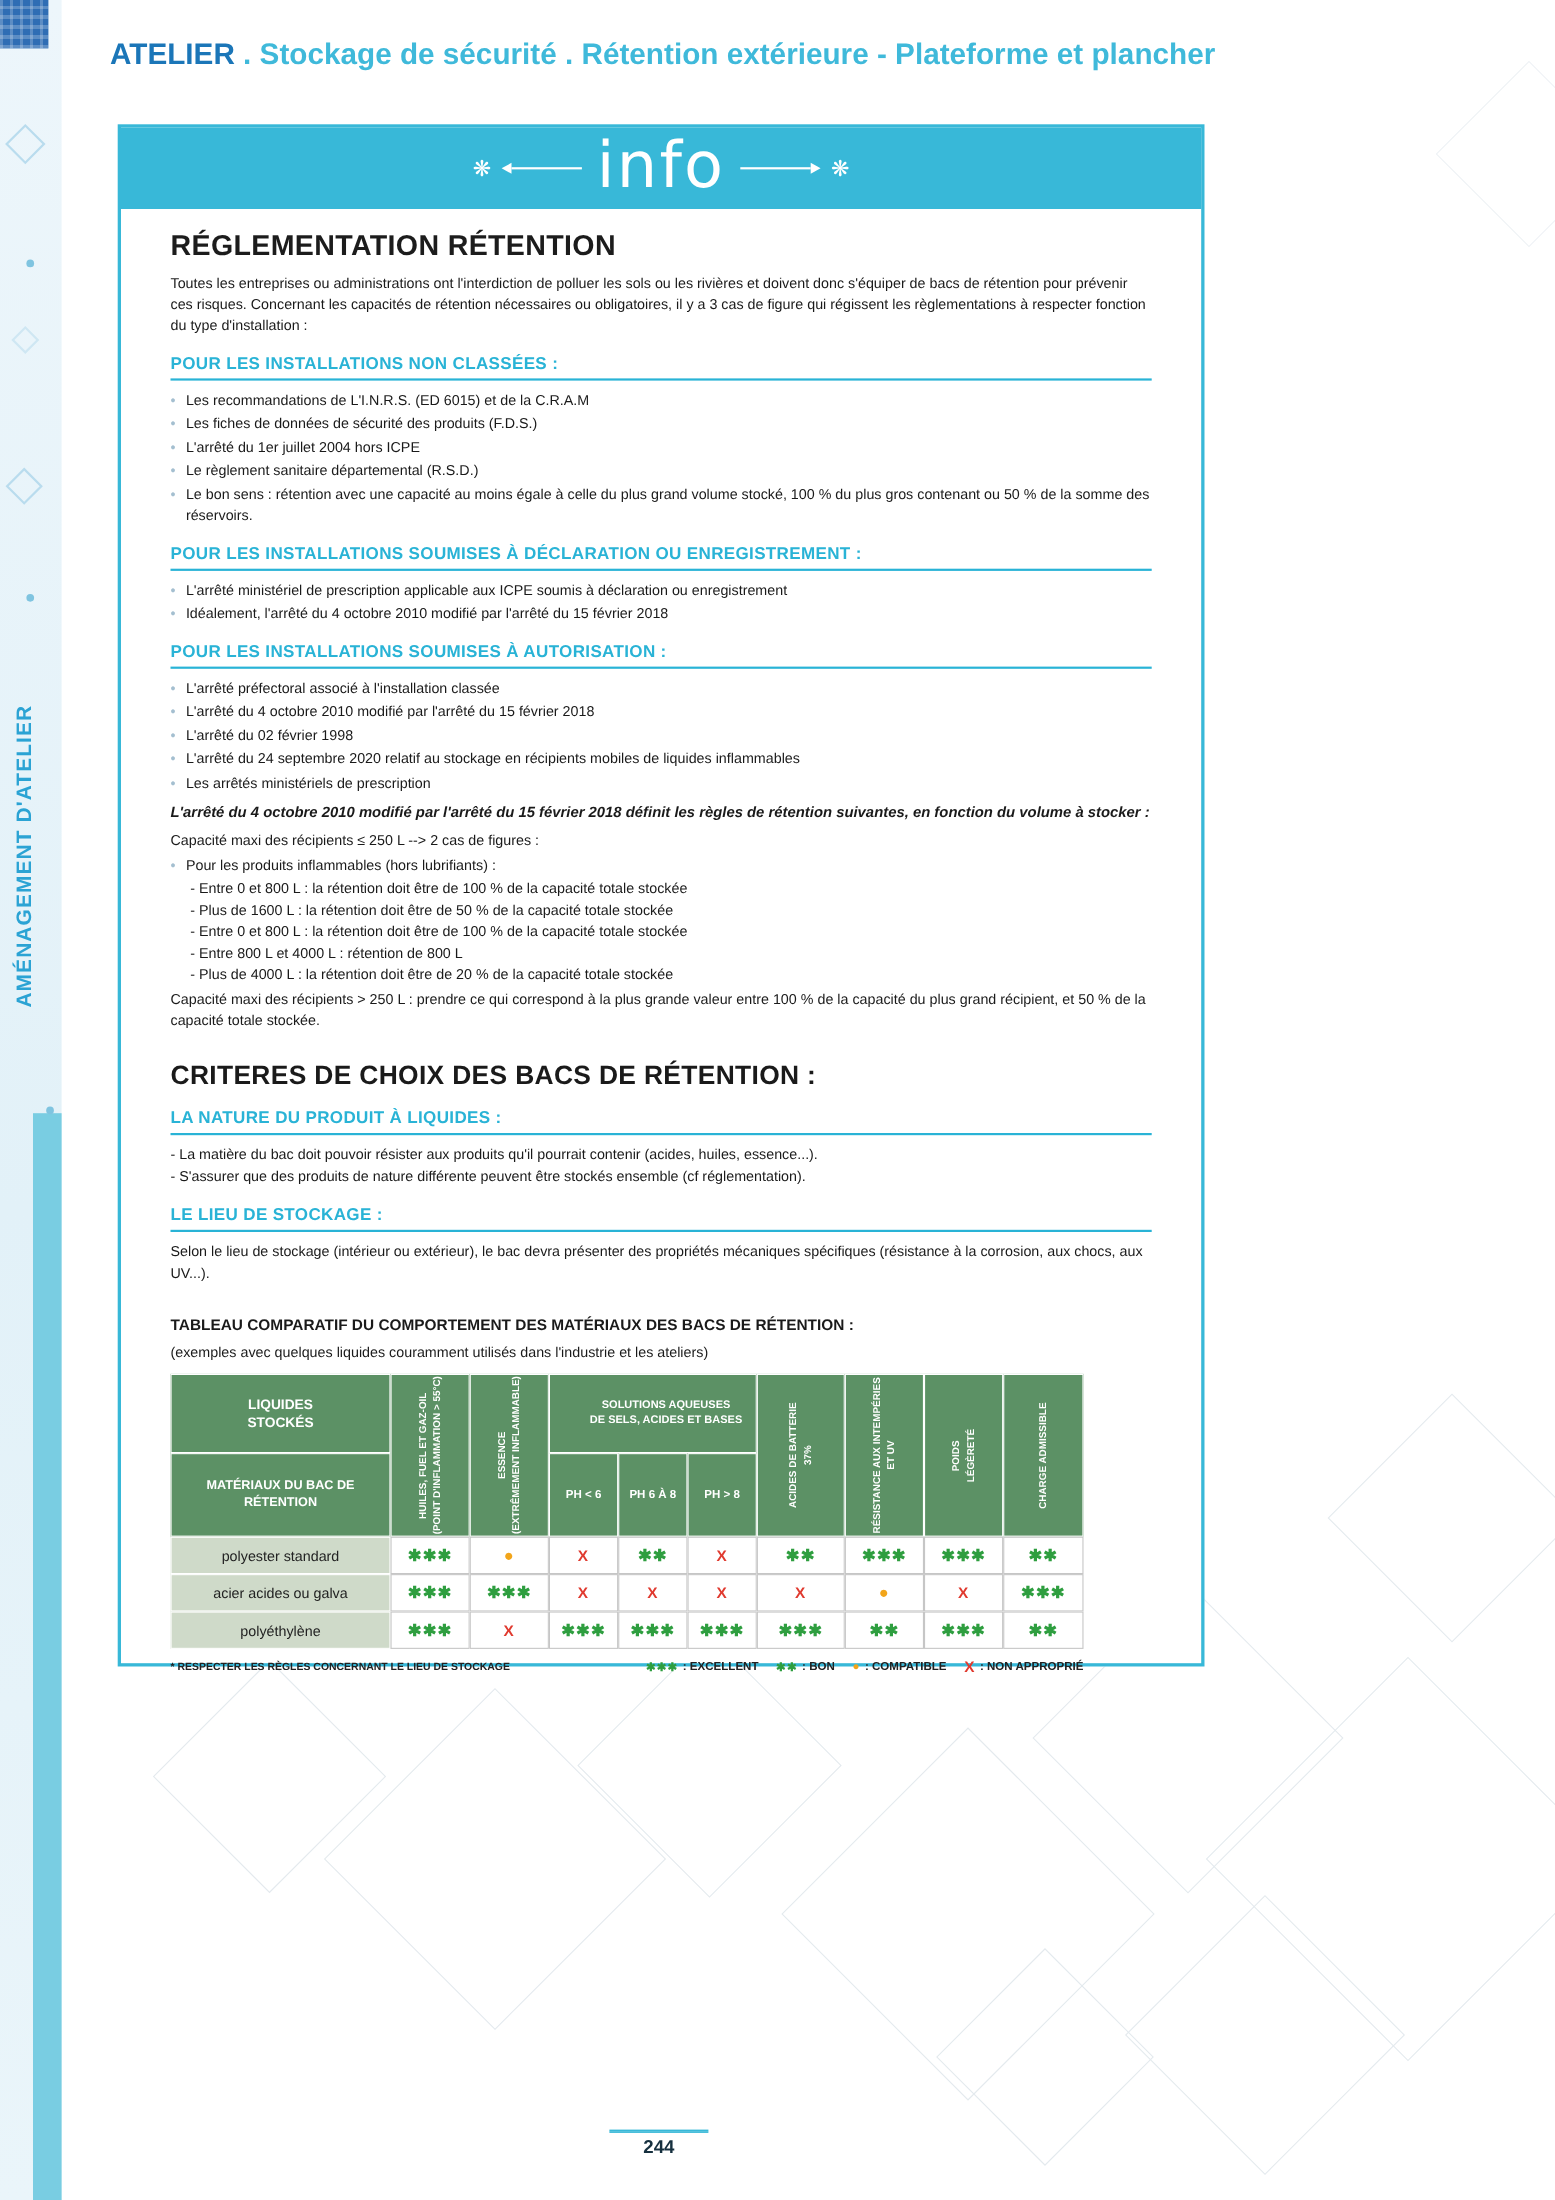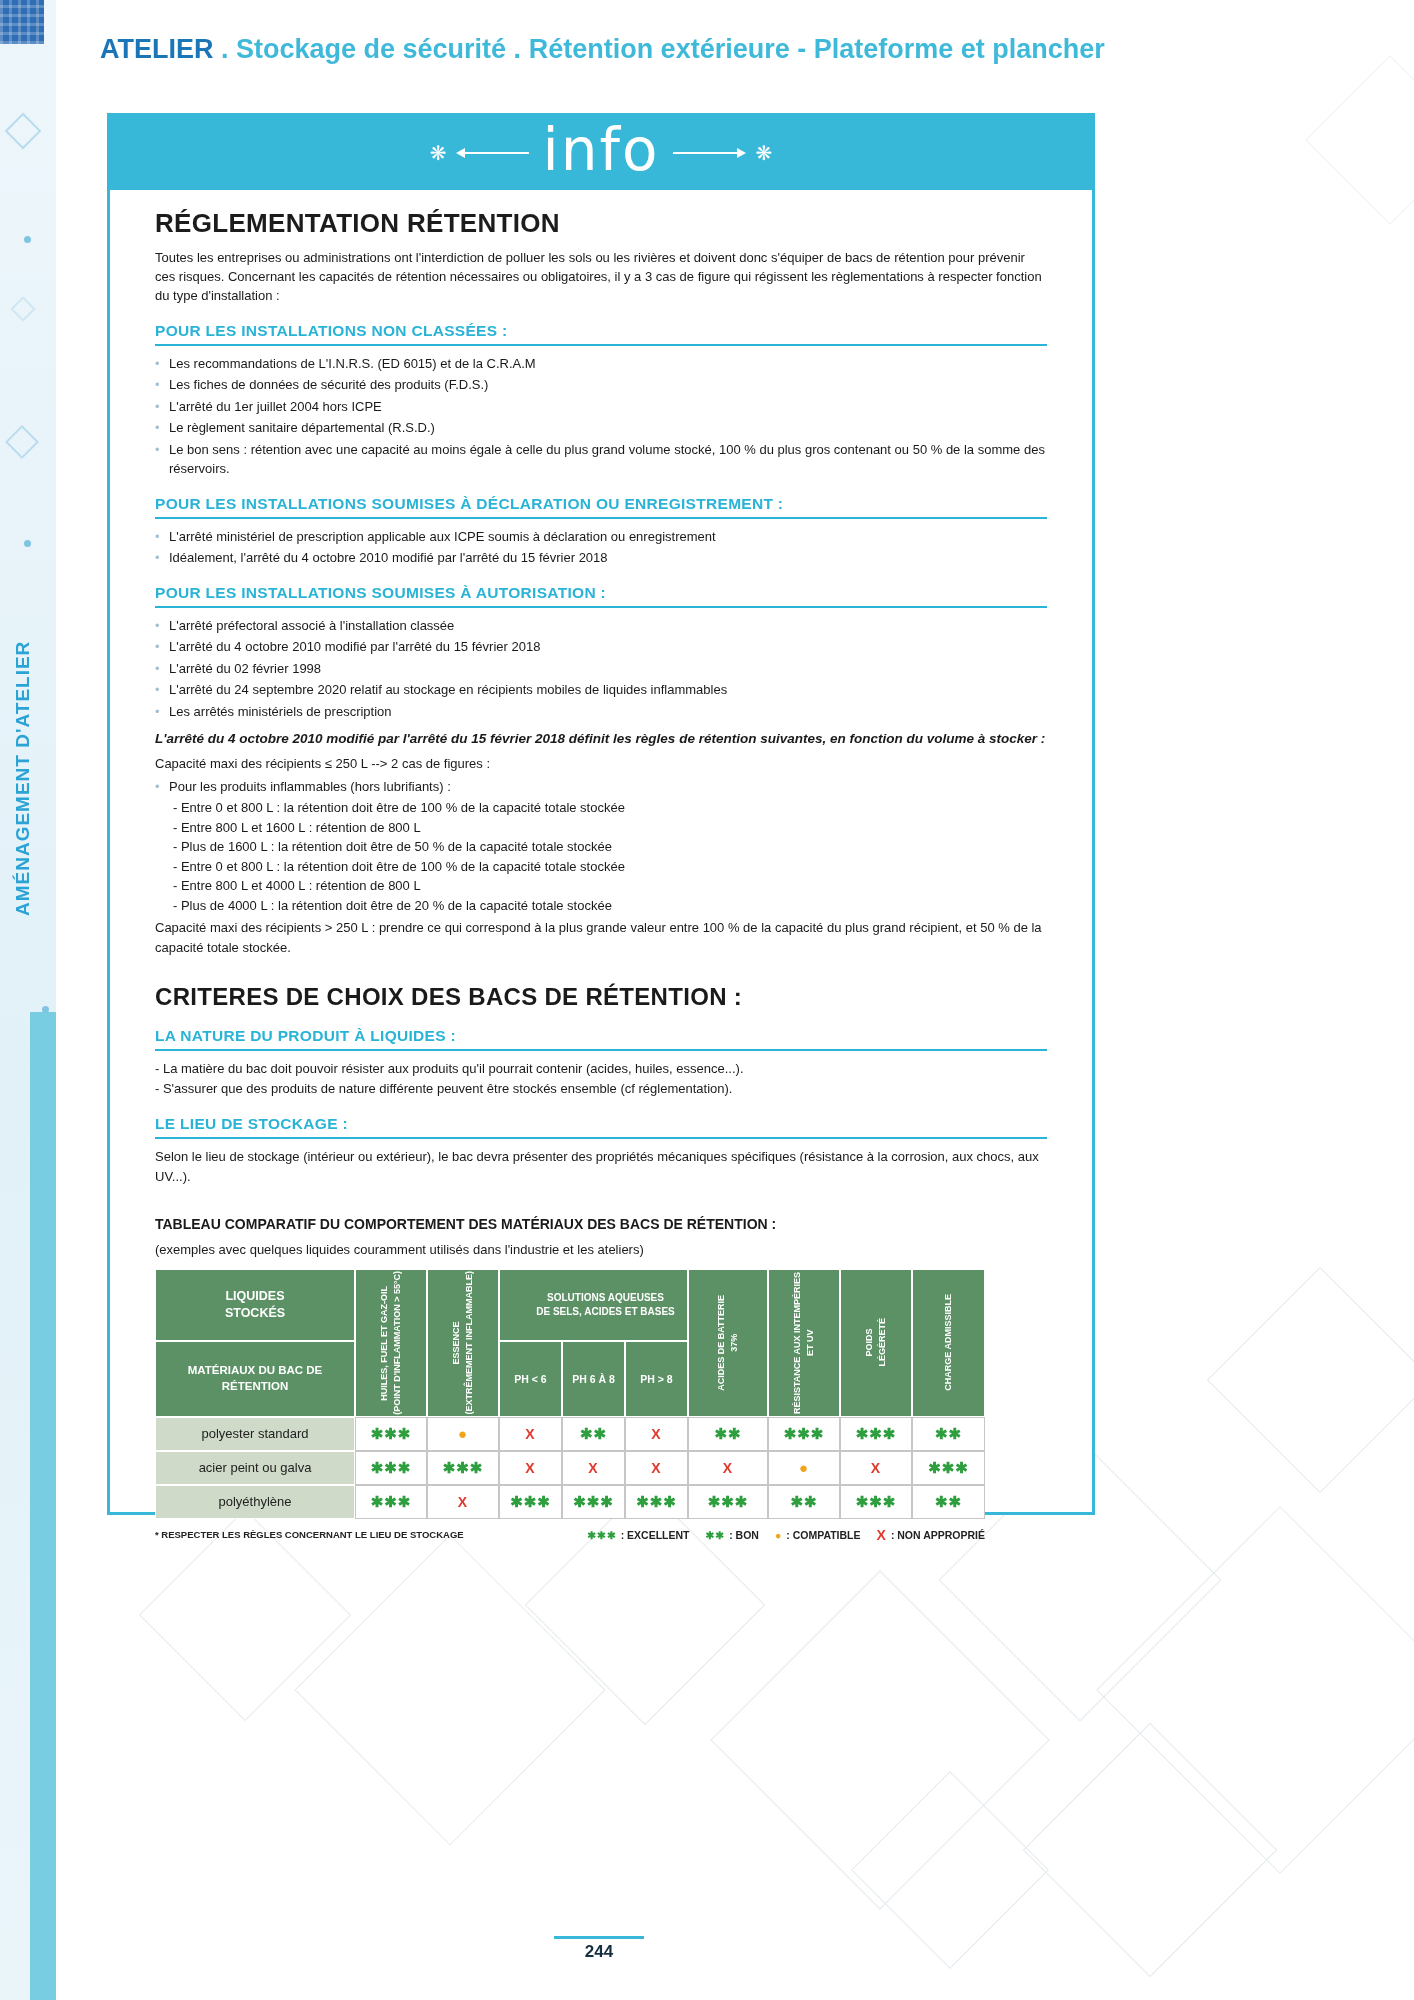--- a/index.html
+++ b/index.html
@@ -164,21 +164,20 @@
         <li>Les arrêtés ministériels de prescription</li>
       </ul>
 
       <div class="rule-note">L'arrêté du 4 octobre 2010 modifié par l'arrêté du 15 février 2018 définit les règles de rétention suivantes, en fonction du volume à stocker :</div>
       <div class="plain-line">Capacité maxi des récipients ≤ 250 L --&gt; 2 cas de figures :</div>
 
       <ul class="bullets">
         <li>Pour les produits inflammables (hors lubrifiants) :</li>
       </ul>
       <div class="subline">- Entre 0 et 800 L : la rétention doit être de 100 % de la capacité totale stockée</div>
-      <div class="subline">- Entre 800 L et 1600 L : rétention de 800 L</div>
       <div class="subline">- Plus de 1600 L :  la rétention doit être de 50 % de la capacité totale stockée</div>
 
       <div class="subline">- Entre 0 et 800 L : la rétention doit être de 100 % de la capacité totale stockée</div>
       <div class="subline">- Entre 800 L et 4000 L : rétention de 800 L</div>
       <div class="subline">- Plus de 4000 L : la rétention doit être de 20 % de la capacité totale stockée</div>
 
       <div class="plain-line">Capacité maxi des récipients &gt; 250 L : prendre ce qui correspond à la plus grande valeur entre 100 % de la capacité du plus grand récipient, et 50 % de la capacité totale stockée.</div>
 
       <div class="criteres-title">CRITERES DE CHOIX DES BACS DE RÉTENTION :</div>
 
@@ -231,21 +230,21 @@
         <div class="cell rate c-green" style="grid-column:2;grid-row:3;">✱✱✱</div>
         <div class="cell rate c-orange" style="grid-column:3;grid-row:3;">●</div>
         <div class="cell rate c-red" style="grid-column:4;grid-row:3;">X</div>
         <div class="cell rate c-green" style="grid-column:5;grid-row:3;">✱✱</div>
         <div class="cell rate c-red" style="grid-column:6;grid-row:3;">X</div>
         <div class="cell rate c-green" style="grid-column:7;grid-row:3;">✱✱</div>
         <div class="cell rate c-green" style="grid-column:8;grid-row:3;">✱✱✱</div>
         <div class="cell rate c-green" style="grid-column:9;grid-row:3;">✱✱✱</div>
         <div class="cell rate c-green" style="grid-column:10;grid-row:3;">✱✱</div>
 
-        <div class="row-label" style="grid-column:1;grid-row:4;">acier peint ou galva</div>
+        <div class="row-label" style="grid-column:1;grid-row:4;">acier acides ou galva</div>
         <div class="cell rate c-green" style="grid-column:2;grid-row:4;">✱✱✱</div>
         <div class="cell rate c-green" style="grid-column:3;grid-row:4;">✱✱✱</div>
         <div class="cell rate c-red" style="grid-column:4;grid-row:4;">X</div>
         <div class="cell rate c-red" style="grid-column:5;grid-row:4;">X</div>
         <div class="cell rate c-red" style="grid-column:6;grid-row:4;">X</div>
         <div class="cell rate c-red" style="grid-column:7;grid-row:4;">X</div>
         <div class="cell rate c-orange" style="grid-column:8;grid-row:4;">●</div>
         <div class="cell rate c-red" style="grid-column:9;grid-row:4;">X</div>
         <div class="cell rate c-green" style="grid-column:10;grid-row:4;">✱✱✱</div>
 

